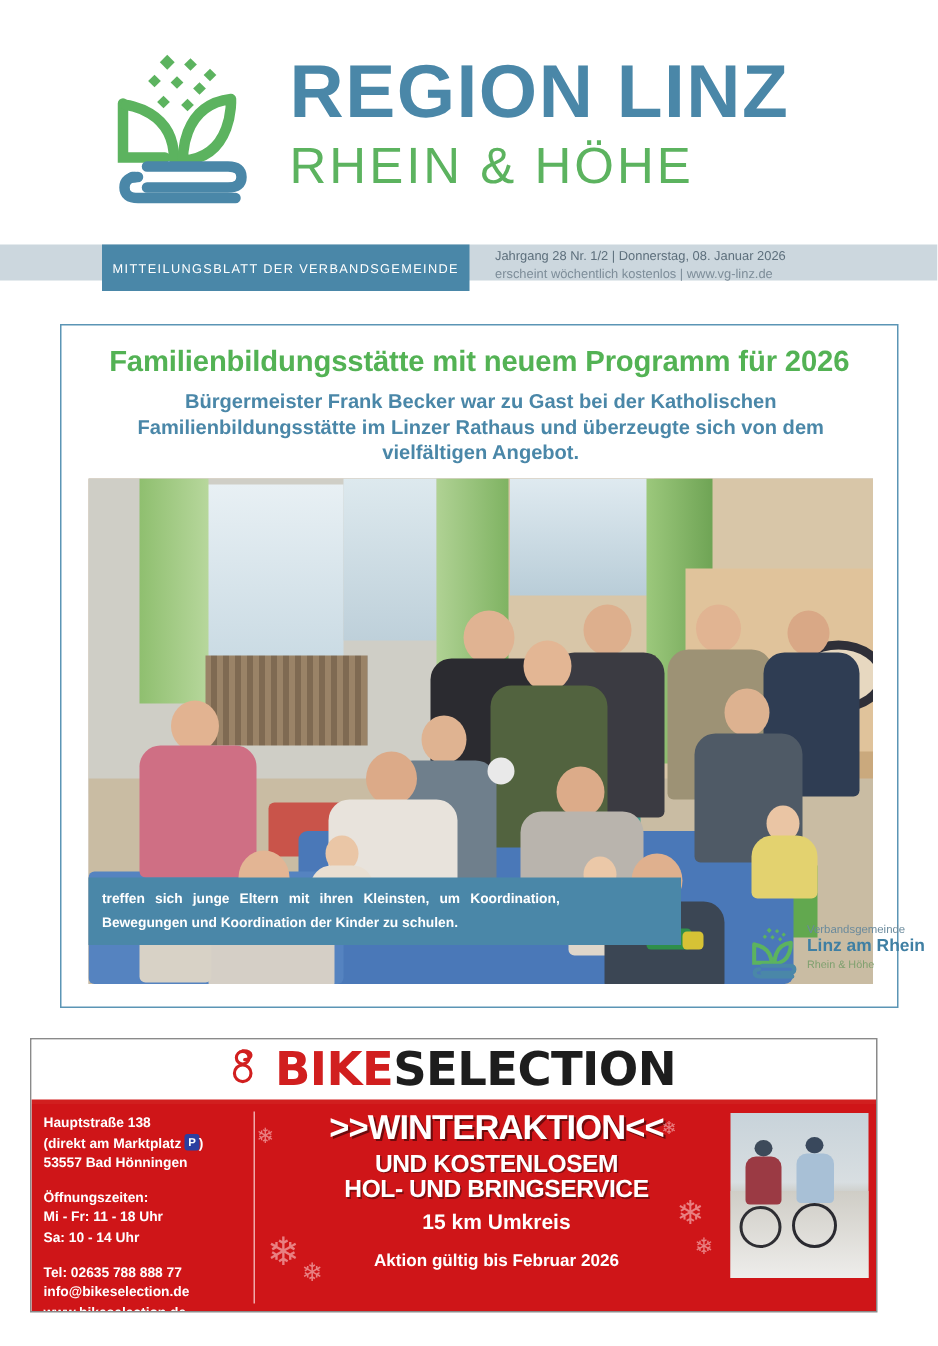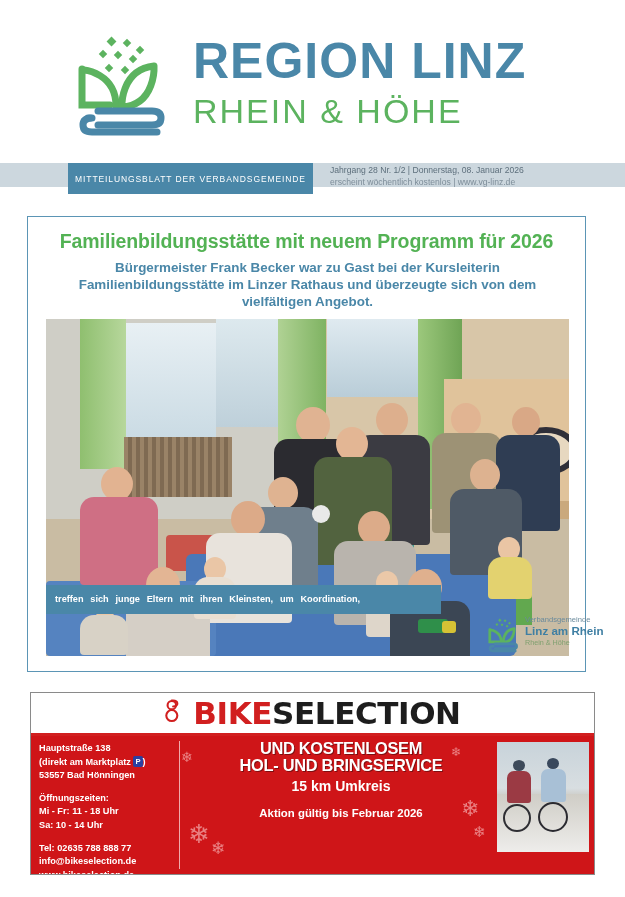--- a/index.html
+++ b/index.html
@@ -79,21 +79,21 @@
     width: 265px;
     color: #5d6f7c;
     font-size: 8.6px;
     line-height: 1.45;
   }
   .infobar-right .line2 { color: #7d8d99; }
 
   
   .article-box {
     position: absolute;
-    left: 27px; top: 216px;
+    left: 40px; top: 216px;
     width: 559px; height: 456px;
     border: 1.6px solid #5b95b5;
     background: #ffffff;
     box-sizing: border-box;
   }
   .article-headline {
     position: absolute;
     left: 0; top: 13px;
     width: 100%;
     text-align: center;
@@ -227,21 +227,21 @@
   }
   .vg-mark { position: absolute; left: 0; top: 2px; width: 38px; height: 36px; }
   .vg-text { position: absolute; left: 42px; top: 0px; width: 92px; }
   .vg-l1 { font-size: 7.6px; color: #6a8a9c; line-height: 1.25; }
   .vg-l2 { font-size: 11.6px; color: #3f7fa3; font-weight: bold; line-height: 1.2; }
   .vg-l3 { font-size: 7.2px; color: #7fa06f; line-height: 1.3; }
 
   
   .advert {
     position: absolute;
-    left: 30px; top: 692px;
+    left: 20px; top: 692px;
     width: 565px; height: 183px;
     background: #ffffff;
     border: 1px solid #8a8a8a;
     box-sizing: border-box;
     overflow: hidden;
   }
   .ad-logo-bar {
     position: absolute;
     left: 0; top: 0;
     width: 100%; height: 40px;
@@ -401,21 +401,21 @@
 <div class="infobar-tag">MITTEILUNGSBLATT DER VERBANDSGEMEINDE</div>
 <div class="infobar-right">
   <div class="line1">Jahrgang 28 Nr. 1/2 | Donnerstag, 08. Januar 2026</div>
   <div class="line2">erscheint wöchentlich kostenlos | www.vg-linz.de</div>
 </div>
 
 <div class="article-box">
 
   <div class="article-headline">Familienbildungsstätte mit neuem Programm für 2026</div>
 
-  <div class="article-subhead">Bürgermeister Frank Becker war zu Gast bei der Kursleiterin Familienbildungsstätte im Linzer Rathaus und überzeugte sich von dem vielfältigen Angebot.</div>
+  <div class="article-subhead">Bürgermeister Frank Becker war zu Gast bei der Katholischen Familienbildungsstätte im Linzer Rathaus und überzeugte sich von dem vielfältigen Angebot.</div>
 
   <div class="photo">
     <div class="ph wall-left"></div>
     <div class="ph wall-right"></div>
     <div class="ph window-a"></div>
     <div class="ph window-b"></div>
     <div class="ph window-c"></div>
     <div class="ph curtain-g1"></div>
     <div class="ph curtain-g2"></div>
     <div class="ph curtain-g3"></div>
@@ -463,20 +463,21 @@
       <div class="ph p-body bb4b"></div>
     <div class="ph p-head pb2h"></div>
       <div class="ph p-body pb2b"></div>
     <div class="ph toy1"></div>
     <div class="ph toy2"></div>
     <div class="ph toy3"></div>
   </div>
 
   <div class="caption">
     <span class="ln ln2">treffen sich junge Eltern mit ihren Kleinsten, um Koordination,</span>
+    <span class="ln">Bewegungen und Koordination der Kinder zu schulen.</span>
   </div>
 
   <div class="vg-logo">
     <div class="vg-mark">
       <svg viewBox="0 0 112 104" width="38" height="36">
         <g fill="#5cb35f">
           <rect x="46" y="5" width="7" height="7" transform="rotate(45 49.5 8.5)"></rect>
           <rect x="62" y="7" width="6" height="6" transform="rotate(45 65 10)"></rect>
           <rect x="75" y="14" width="6" height="6" transform="rotate(45 78 17)"></rect>
           <rect x="38" y="18" width="6" height="6" transform="rotate(45 41 21)"></rect>
@@ -529,20 +530,21 @@
       <div>Sa:       10 - 14 Uhr</div>
       <div class="gap"></div>
       <div>Tel: 02635 788 888 77</div>
       <div>info@bikeselection.de</div>
       <div>www.bikeselection.de</div>
     </div>
 
     <div class="ad-divider"></div>
 
     <div class="ad-center">
+      <div class="ad-winter">&gt;&gt;WINTERAKTION&lt;&lt;</div>
       <div class="ad-headline">
         <div>UND KOSTENLOSEM</div>
         <div>HOL- UND BRINGSERVICE</div>
       </div>
       <div class="ad-umkreis">15 km Umkreis</div>
       <div class="ad-valid">Aktion gültig bis Februar 2026</div>
     </div>
 
     <div class="snow sn1">❄</div>
     <div class="snow sn2">❄</div>

